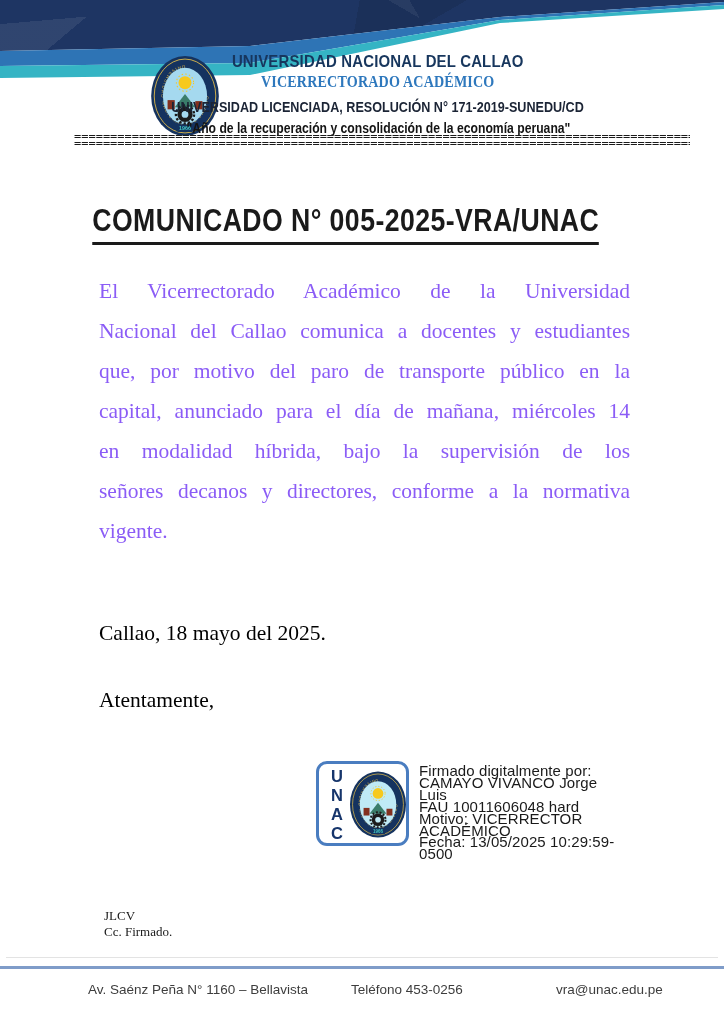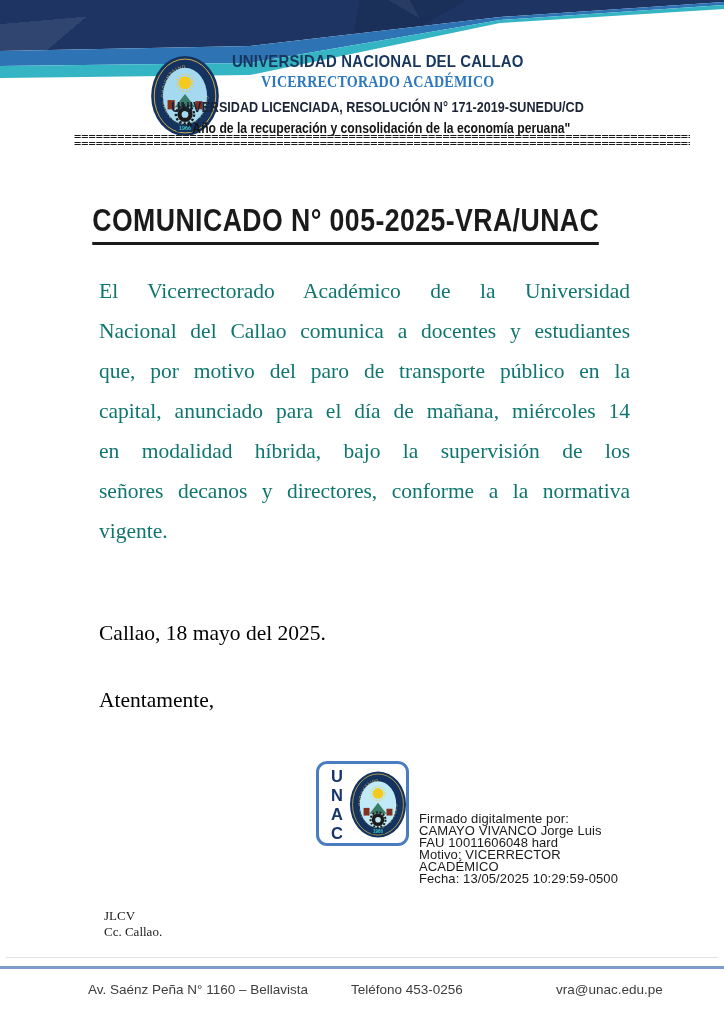--- a/index.html
+++ b/index.html
@@ -51,37 +51,37 @@
 
   
   .title-wrap { position:absolute; left:0; top:203px; width:692px; text-align:center; }
   .title {
     display:inline-block; transform:scaleX(.86); transform-origin:center;
     font-size:31px; font-weight:700; color:#1a1a1a; letter-spacing:.5px;
     border-bottom:3px solid #1a1a1a; padding-bottom:3px; white-space:nowrap;
   }
 
   .bodytext { position:absolute; left:99px; top:271px; width:531px;
-    font-family:"Liberation Serif", serif; font-size:21.5px; color:#0f766e; }
+    font-family:"Liberation Serif", serif; font-size:21.5px; color:#8b5cf6; }
   .jline { line-height:40px; text-align:justify; text-align-last:justify; }
   .jline.last { text-align-last:left; }
 
   .dateline, .closing { position:absolute; left:99px; font-family:"Liberation Serif", serif;
     font-size:21.5px; color:#000; }
   .dateline { top:621px; }
   .closing  { top:688px; }
 
   
   .stamp { position:absolute; left:316px; top:761px; width:93px; height:85px;
     border:3px solid #4a7dc0; border-radius:11px; background:#fff; }
   .stamp-letters { position:absolute; left:9px; top:3px; width:18px; text-align:center;
     font-weight:700; font-size:16.5px; color:#16356b; }
   .stamp-letters div { line-height:19px; }
   .sig-text { position:absolute; left:419px; top:765px; width:200px;
-    font-size:13px; line-height:11.9px; color:#1a1a1a; letter-spacing:.1px;margin-top:48px; }
+    font-size:15px; line-height:11.9px; color:#1a1a1a; letter-spacing:.1px; }
 
   
   .initials { position:absolute; left:104px; top:908px; font-family:"Liberation Serif", serif;
     font-size:13px; line-height:16px; color:#1a1a1a; }
   .footer-rule { position:absolute; left:0; top:966px; width:724px; height:3px; background:#7f9cc9; }
   .footer-rule-shadow { position:absolute; left:6px; top:957px; width:712px; height:1px; background:#e3e3e3; }
   .footer-item { position:absolute; top:982px; font-size:13.5px; color:#3d3d3d; }
   .footer-address { left:88px; }
   .footer-phone   { left:351px; }
   .footer-email   { left:556px; color:#3d3d3d; text-decoration:none; }
@@ -188,21 +188,21 @@
     <div>Firmado digitalmente por:</div>
     <div>CAMAYO VIVANCO Jorge Luis</div>
     <div>FAU 10011606048 hard</div>
     <div>Motivo: VICERRECTOR</div>
     <div>ACADÉMICO</div>
     <div>Fecha: 13/05/2025 10:29:59-0500</div>
   </div>
 
   <div class="initials">
     <div>JLCV</div>
-    <div>Cc. Callao.</div>
+    <div>Cc. Firmado.</div>
   </div>
 
   <div class="footer-rule-shadow"></div>
   <div class="footer-rule"></div>
   <div class="footer-item footer-address">Av. Saénz Peña N° 1160 – Bellavista</div>
   <div class="footer-item footer-phone">Teléfono 453-0256</div>
   <a href="#" class="footer-item footer-email">vra@unac.edu.pe</a>
 
 </div>
 

